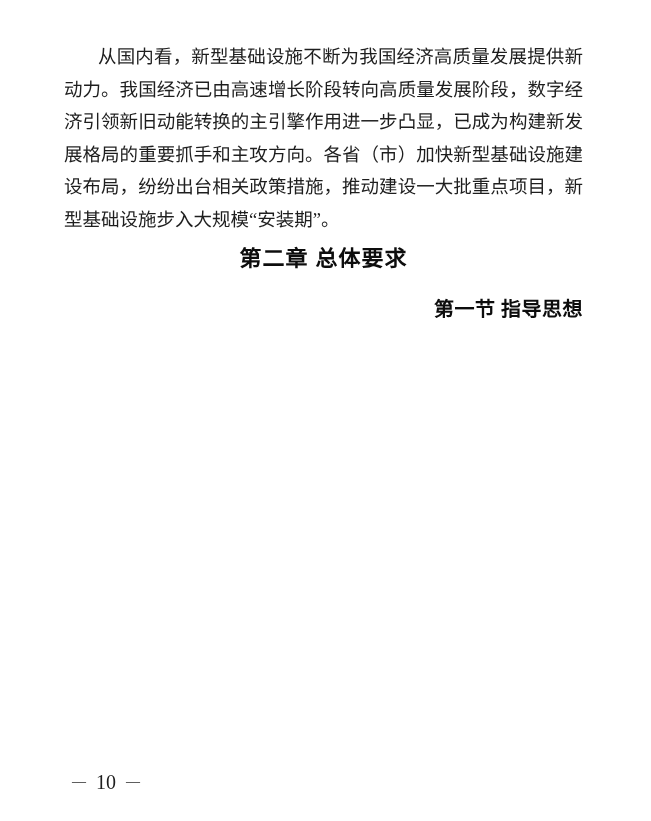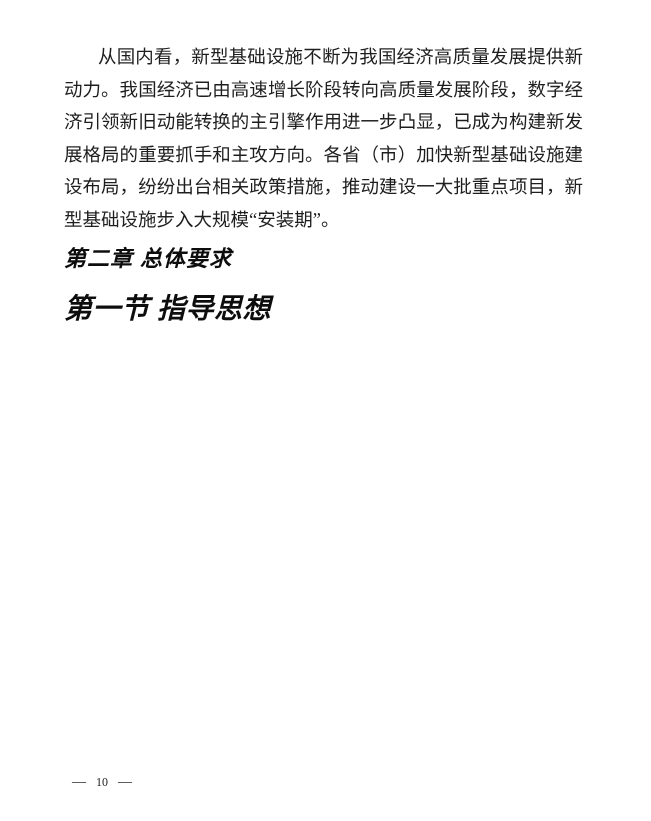--- a/index.html
+++ b/index.html
@@ -32,53 +32,52 @@
     text-indent: 34px;
     margin: 0;
     word-break: break-all;
   }
   .chapter-heading {
     font-family: "Liberation Sans", "DejaVu Sans", sans-serif;
     font-size: 22px;
     font-weight: 700;
     line-height: 34px;
     color: #0d0d0d;
+    text-align: center;
     text-indent: 0;
     letter-spacing: 1px;
     margin: 6px 0 0 0;
-    font-style: italic;
   }
   .section-heading {
     font-family: "Liberation Serif", "DejaVu Serif", serif;
-    font-size: 28px;
+    font-size: 20px;
     font-weight: 700;
     line-height: 30px;
     color: #0d0d0d;
-    text-align: left;
+    text-align: right;
     text-indent: 0;
     letter-spacing: 0.5px;
     margin: 18px 0 17px 0;
-    font-style: italic;
   }
   .page-footer {
     position: absolute;
     left: 72px;
     top: 773px;
     display: flex;
     align-items: center;
     gap: 10px;
     font-family: "Liberation Serif", "DejaVu Serif", serif;
     color: #1e1e1e;
   }
   .footer-dash {
     font-size: 14px;
     line-height: 18px;
   }
   .footer-page-number {
-    font-size: 12px;
+    font-size: 20px;
     line-height: 18px;
   }
 </style>
 </head>
 <body>
 
 <div class="page">
   <main class="content">
     <p class="para">从国内看，新型基础设施不断为我国经济高质量发展提供新动力。我国经济已由高速增长阶段转向高质量发展阶段，数字经济引领新旧动能转换的主引擎作用进一步凸显，已成为构建新发展格局的重要抓手和主攻方向。各省（市）加快新型基础设施建设布局，纷纷出台相关政策措施，推动建设一大批重点项目，新型基础设施步入大规模“安装期”。</p>
     <h1 class="chapter-heading">第二章 总体要求</h1>

